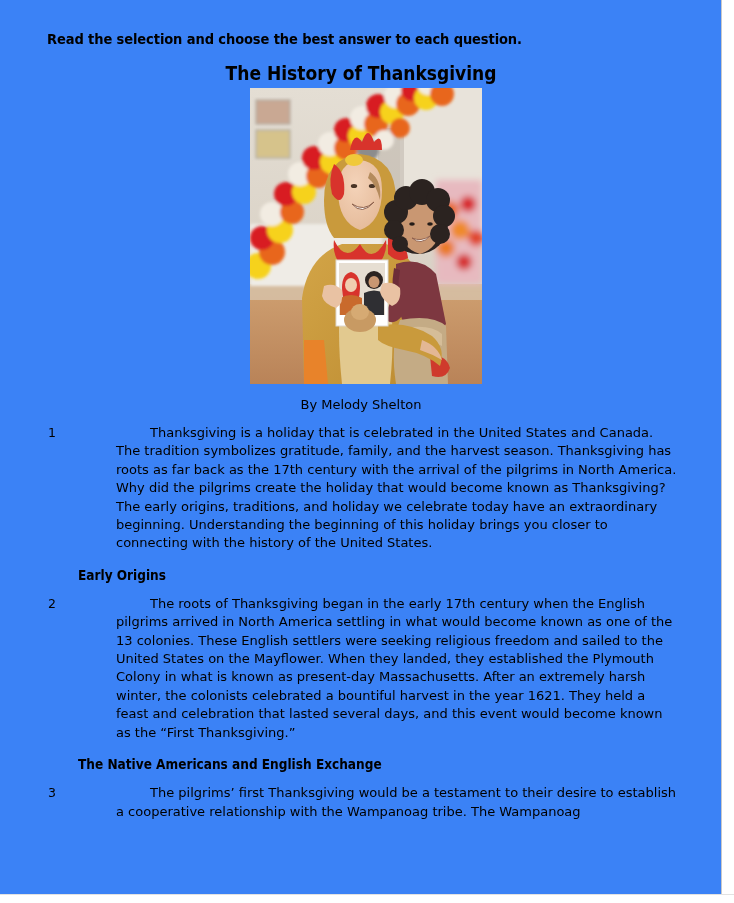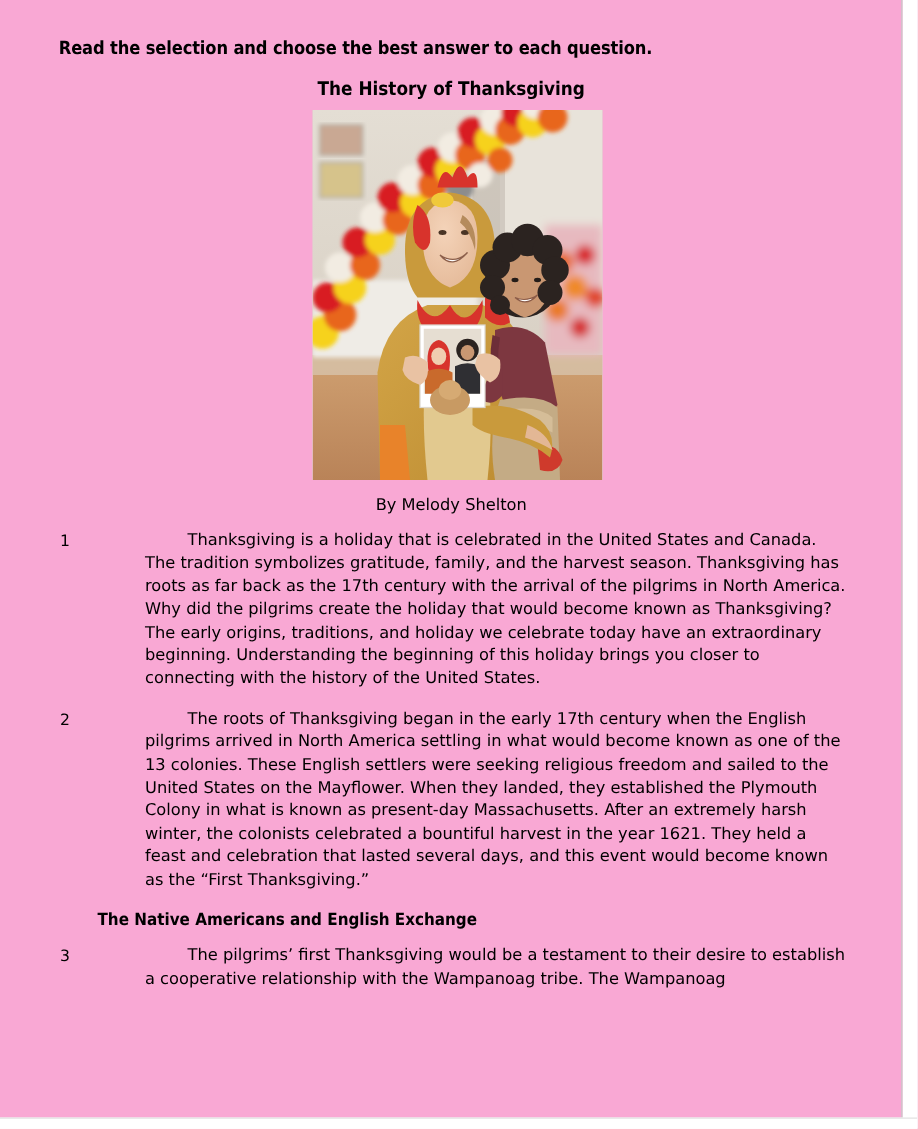--- a/index.html
+++ b/index.html
@@ -14,21 +14,21 @@
     font-family: "DejaVu Sans", sans-serif;
     color: #000000;
     position: relative;
   }
   #page {
     position: absolute;
     left: 0;
     top: 0;
     width: 722px;
     height: 896px;
-    background: #f9a8d4;
+    background: #3b82f6;
     border-right: 1px solid #c8c8c8;
     border-bottom: 1px solid #c8c8c8;
     box-sizing: border-box;
     overflow: hidden;
   }
   #page-gap {
     position: absolute;
     left: 0;
     top: 894px;
     width: 734px;
@@ -48,21 +48,21 @@
     white-space: nowrap;
   }
   .doc-title {
     position: absolute;
     left: 0;
     top: 62px;
     width: 722px;
     text-align: center;
     font-family: "DejaVu Sans Condensed", "Liberation Sans Narrow", "Liberation Sans", sans-serif;
     font-weight: bold;
-    font-size: 15px;
+    font-size: 19px;
   }
   .figure {
     position: absolute;
     left: 250px;
     top: 88px;
     width: 232px;
     height: 296px;
     overflow: hidden;
     background: #ddd6cc;
   }
@@ -284,20 +284,21 @@
 
   <div class="byline">By Melody Shelton</div>
 
   <div class="body-area">
 
     <div class="para">
       <span class="pnum">1</span>
       <span class="ptext">Thanksgiving is a holiday that is celebrated in the United States and Canada. The tradition symbolizes gratitude, family, and the harvest season. Thanksgiving has roots as far back as the 17th century with the arrival of the pilgrims in North America.  Why did the pilgrims create the holiday that would become known as Thanksgiving?  The early origins, traditions, and holiday we celebrate today have an extraordinary beginning. Understanding the beginning of this holiday brings you closer to connecting with the history of the United States.</span>
     </div>
 
+    <div class="section-head">Early Origins</div>
 
     <div class="para">
       <span class="pnum">2</span>
       <span class="ptext">The roots of Thanksgiving began in the early 17th century when the English pilgrims arrived in North America settling in what would become known as one of the 13 colonies.  These English settlers were seeking religious freedom and sailed to the United States on the Mayflower. When they landed, they established the Plymouth Colony in what is known as present-day Massachusetts.  After an extremely harsh winter, the colonists celebrated a bountiful harvest in the year 1621.  They held a feast and celebration that lasted several days, and this event would become known as the “First Thanksgiving.”</span>
     </div>
 
     <div class="section-head">The Native Americans and English Exchange</div>
 
     <div class="para">
       <span class="pnum">3</span>

